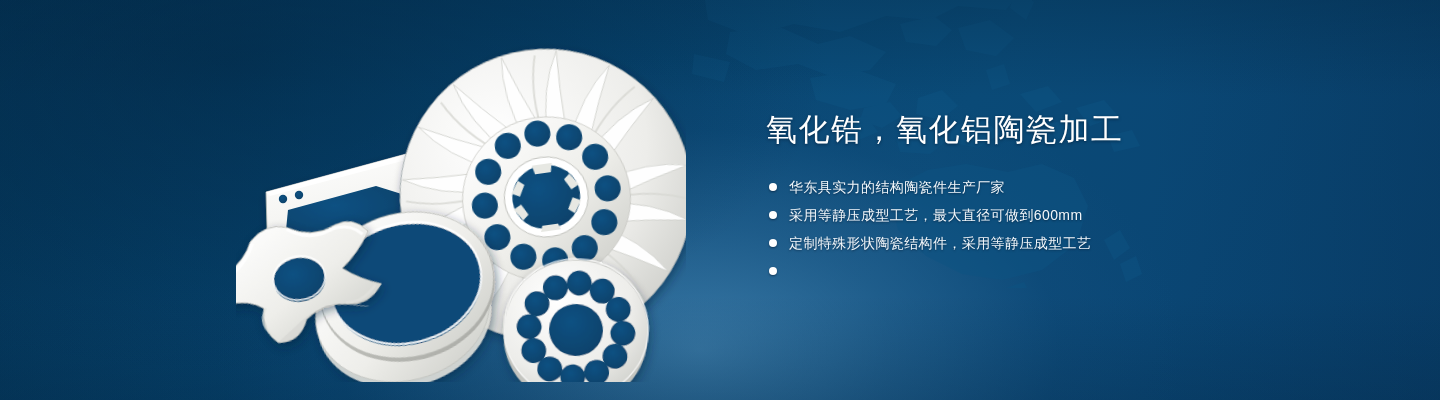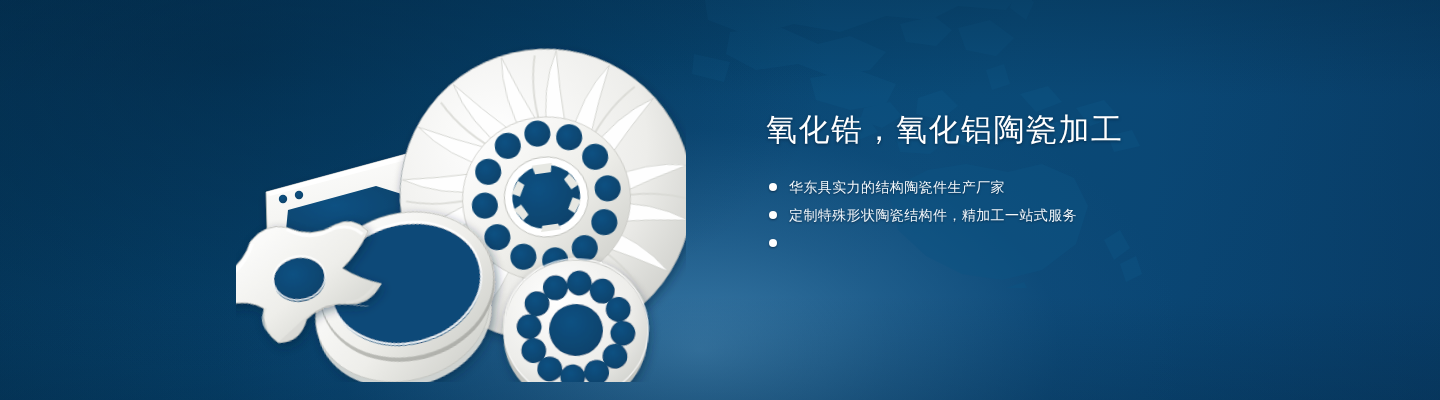--- a/index.html
+++ b/index.html
@@ -339,21 +339,25 @@
   <div class="copy">
     <h1 class="headline">氧化锆，氧化铝陶瓷加工</h1>
 
     <ul class="bullets">
       <li class="bullet">
         <span class="bullet-dot"></span>
         <span class="bullet-text">华东具实力的结构陶瓷件生产厂家</span>
       </li>
       <li class="bullet">
         <span class="bullet-dot"></span>
-        <span class="bullet-text">定制特殊形状陶瓷结构件，精加工一站式服务</span>
+        <span class="bullet-text">采用等静压成型工艺，最大直径可做到600mm</span>
+      </li>
+      <li class="bullet">
+        <span class="bullet-dot"></span>
+        <span class="bullet-text">定制特殊形状陶瓷结构件，采用等静压成型工艺</span>
       </li>
       <li class="bullet">
         <span class="bullet-dot"></span>
       </li>
     </ul>
   </div>
 
 </div>
 
 </body></html>

